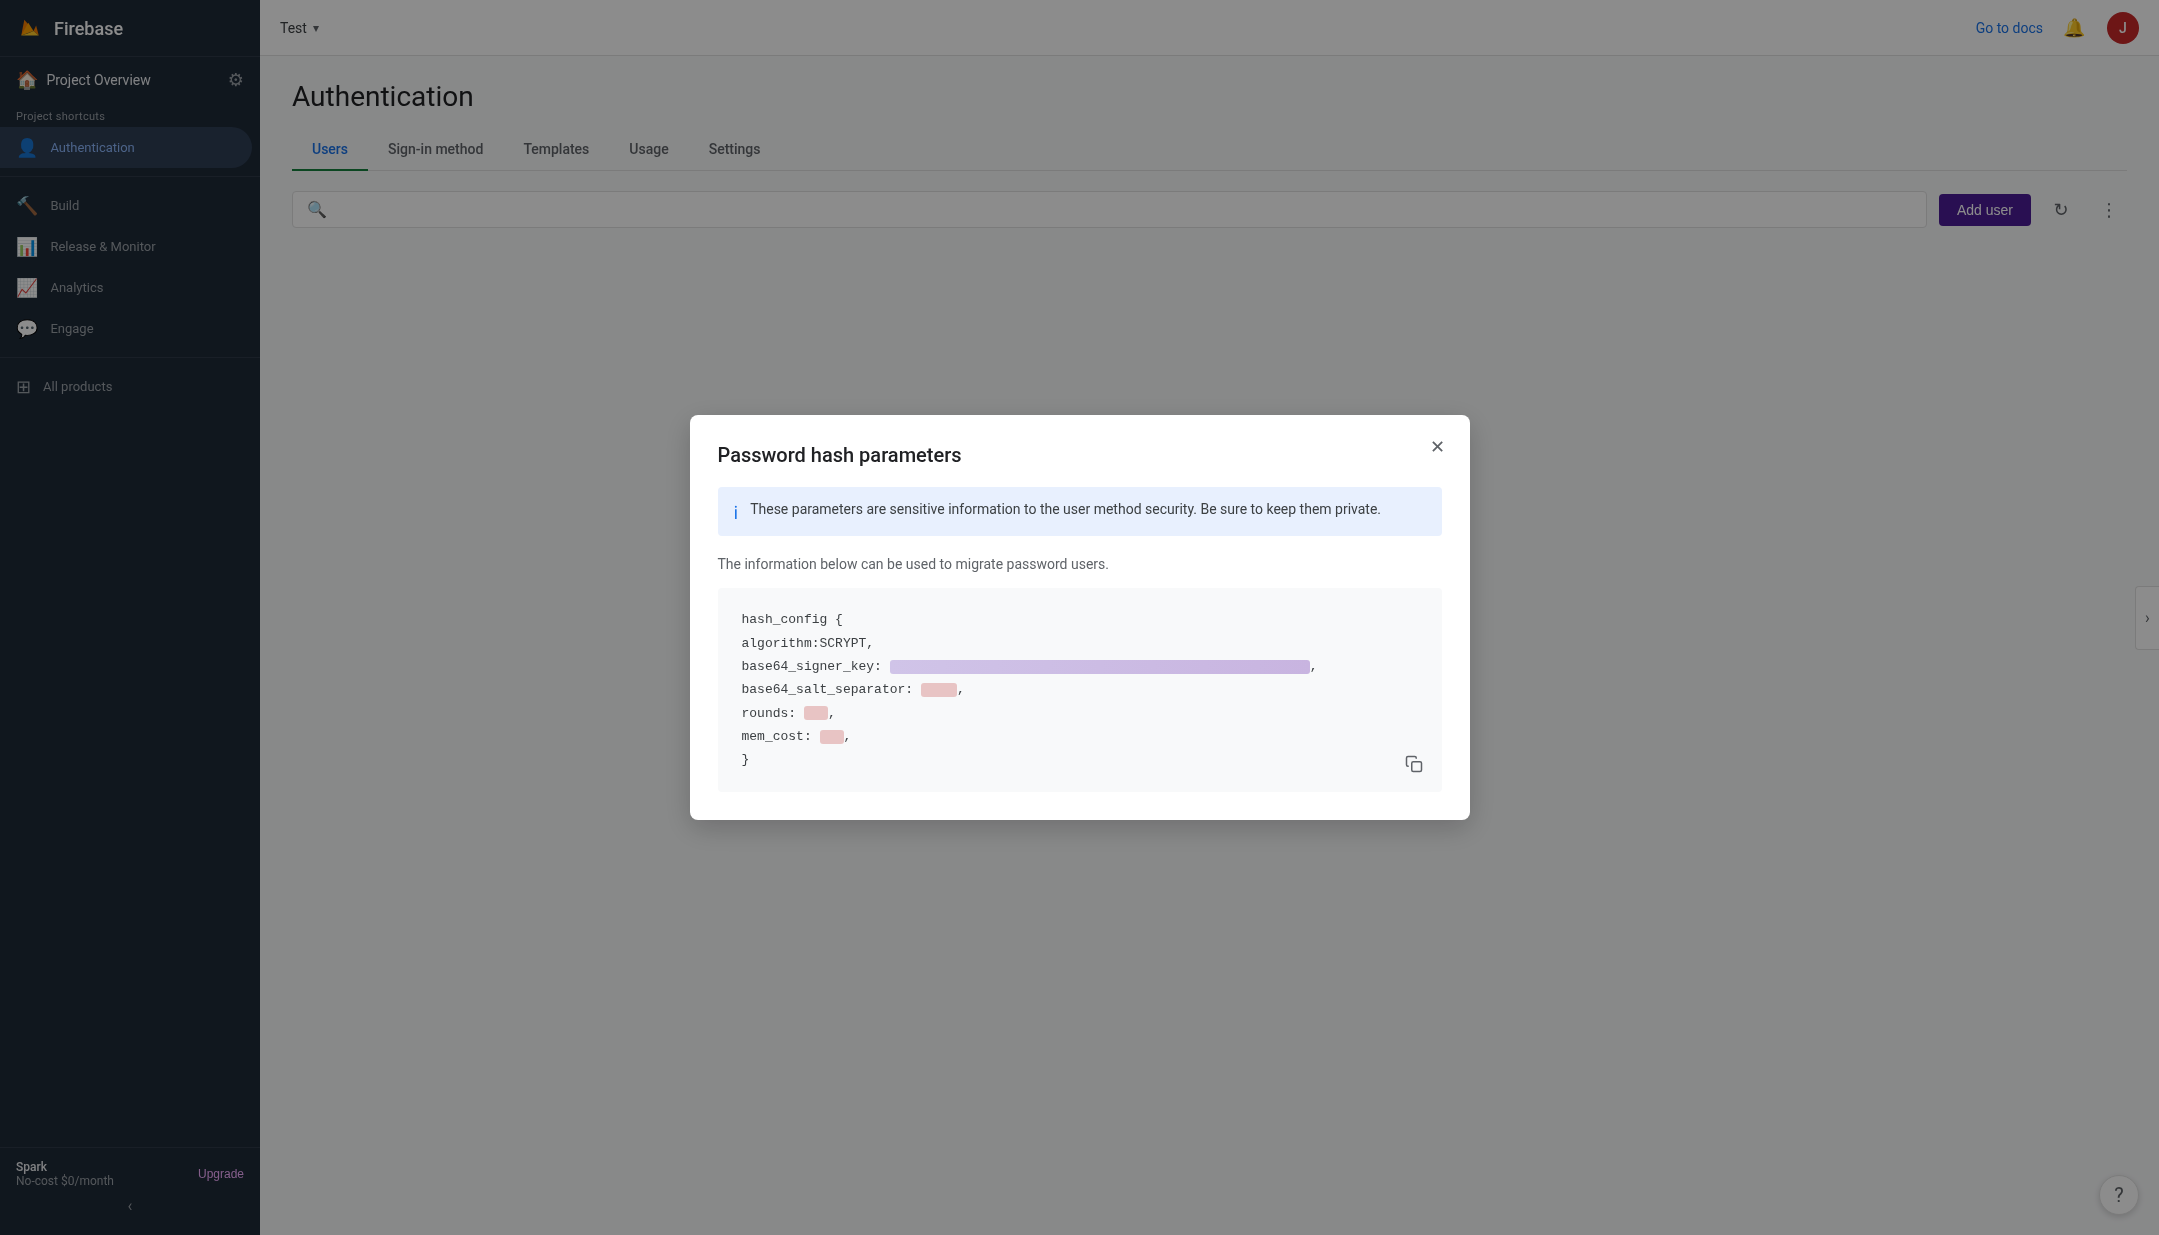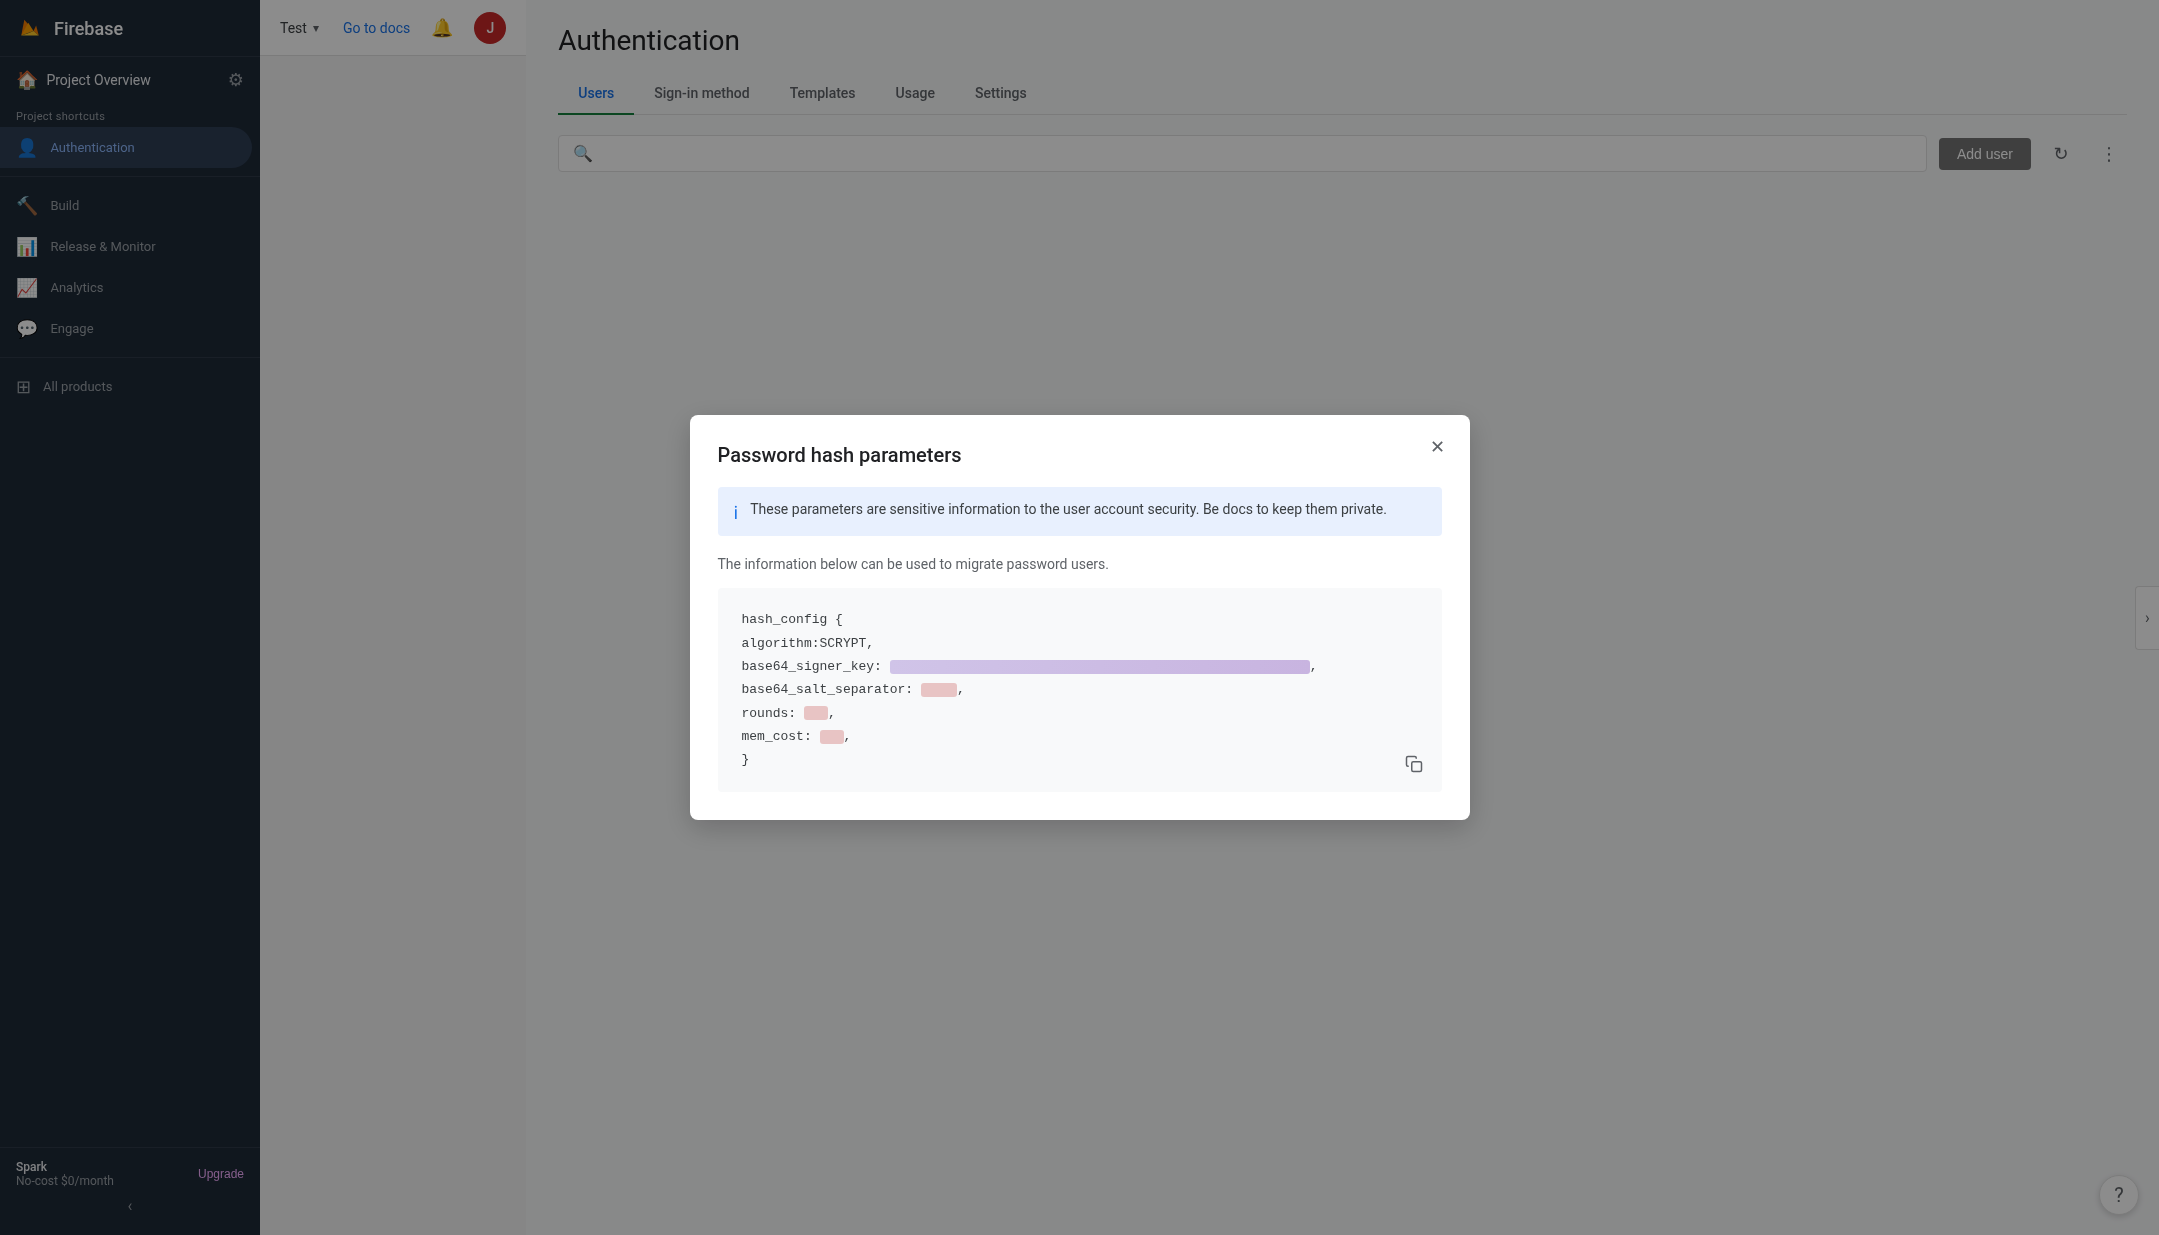--- a/index.html
+++ b/index.html
@@ -106,20 +106,21 @@
       justify-content: center;
       padding: 8px;
       color: #9aa0a6;
       cursor: pointer;
     }
 
     
     .main-content {
       flex: 1;
       display: flex;
+      flex-direction: column;
       overflow: hidden;
       position: relative;
     }
 
     
     .topbar {
       display: flex;
       align-items: center;
       padding: 8px 20px;
       background: #fff;
@@ -216,21 +217,21 @@
     .search-box input {
       border: none;
       outline: none;
       font-size: 14px;
       color: #3c4043;
       flex: 1;
       background: transparent;
     }
     .search-icon { color: #5f6368; font-size: 16px; }
     .add-user-btn {
-      background: #737373;
+      background: #4c1d95;
       color: #fff;
       border: none;
       border-radius: 4px;
       padding: 8px 18px;
       font-size: 14px;
       font-weight: 500;
       cursor: pointer;
     }
     .icon-btn {
       width: 36px; height: 36px;
@@ -492,21 +493,21 @@
 
 <div class="overlay">
   <div class="modal">
 
     <button class="modal-close">✕</button>
 
     <h2 class="modal-title">Password hash parameters</h2>
 
     <div class="modal-info-banner">
       <span class="info-icon">ℹ</span>
-      <span class="info-text">These parameters are sensitive information to the user account security. Be docs to keep them private.</span>
+      <span class="info-text">These parameters are sensitive information to the user method security. Be sure to keep them private.</span>
     </div>
 
     <p class="modal-desc">The information below can be used to migrate password users.</p>
 
     <div class="code-block">
       <div class="code-line">
         <span class="code-key">hash_config {</span>
       </div>
       <div class="code-line">
         <span class="code-key">  algorithm:</span>

